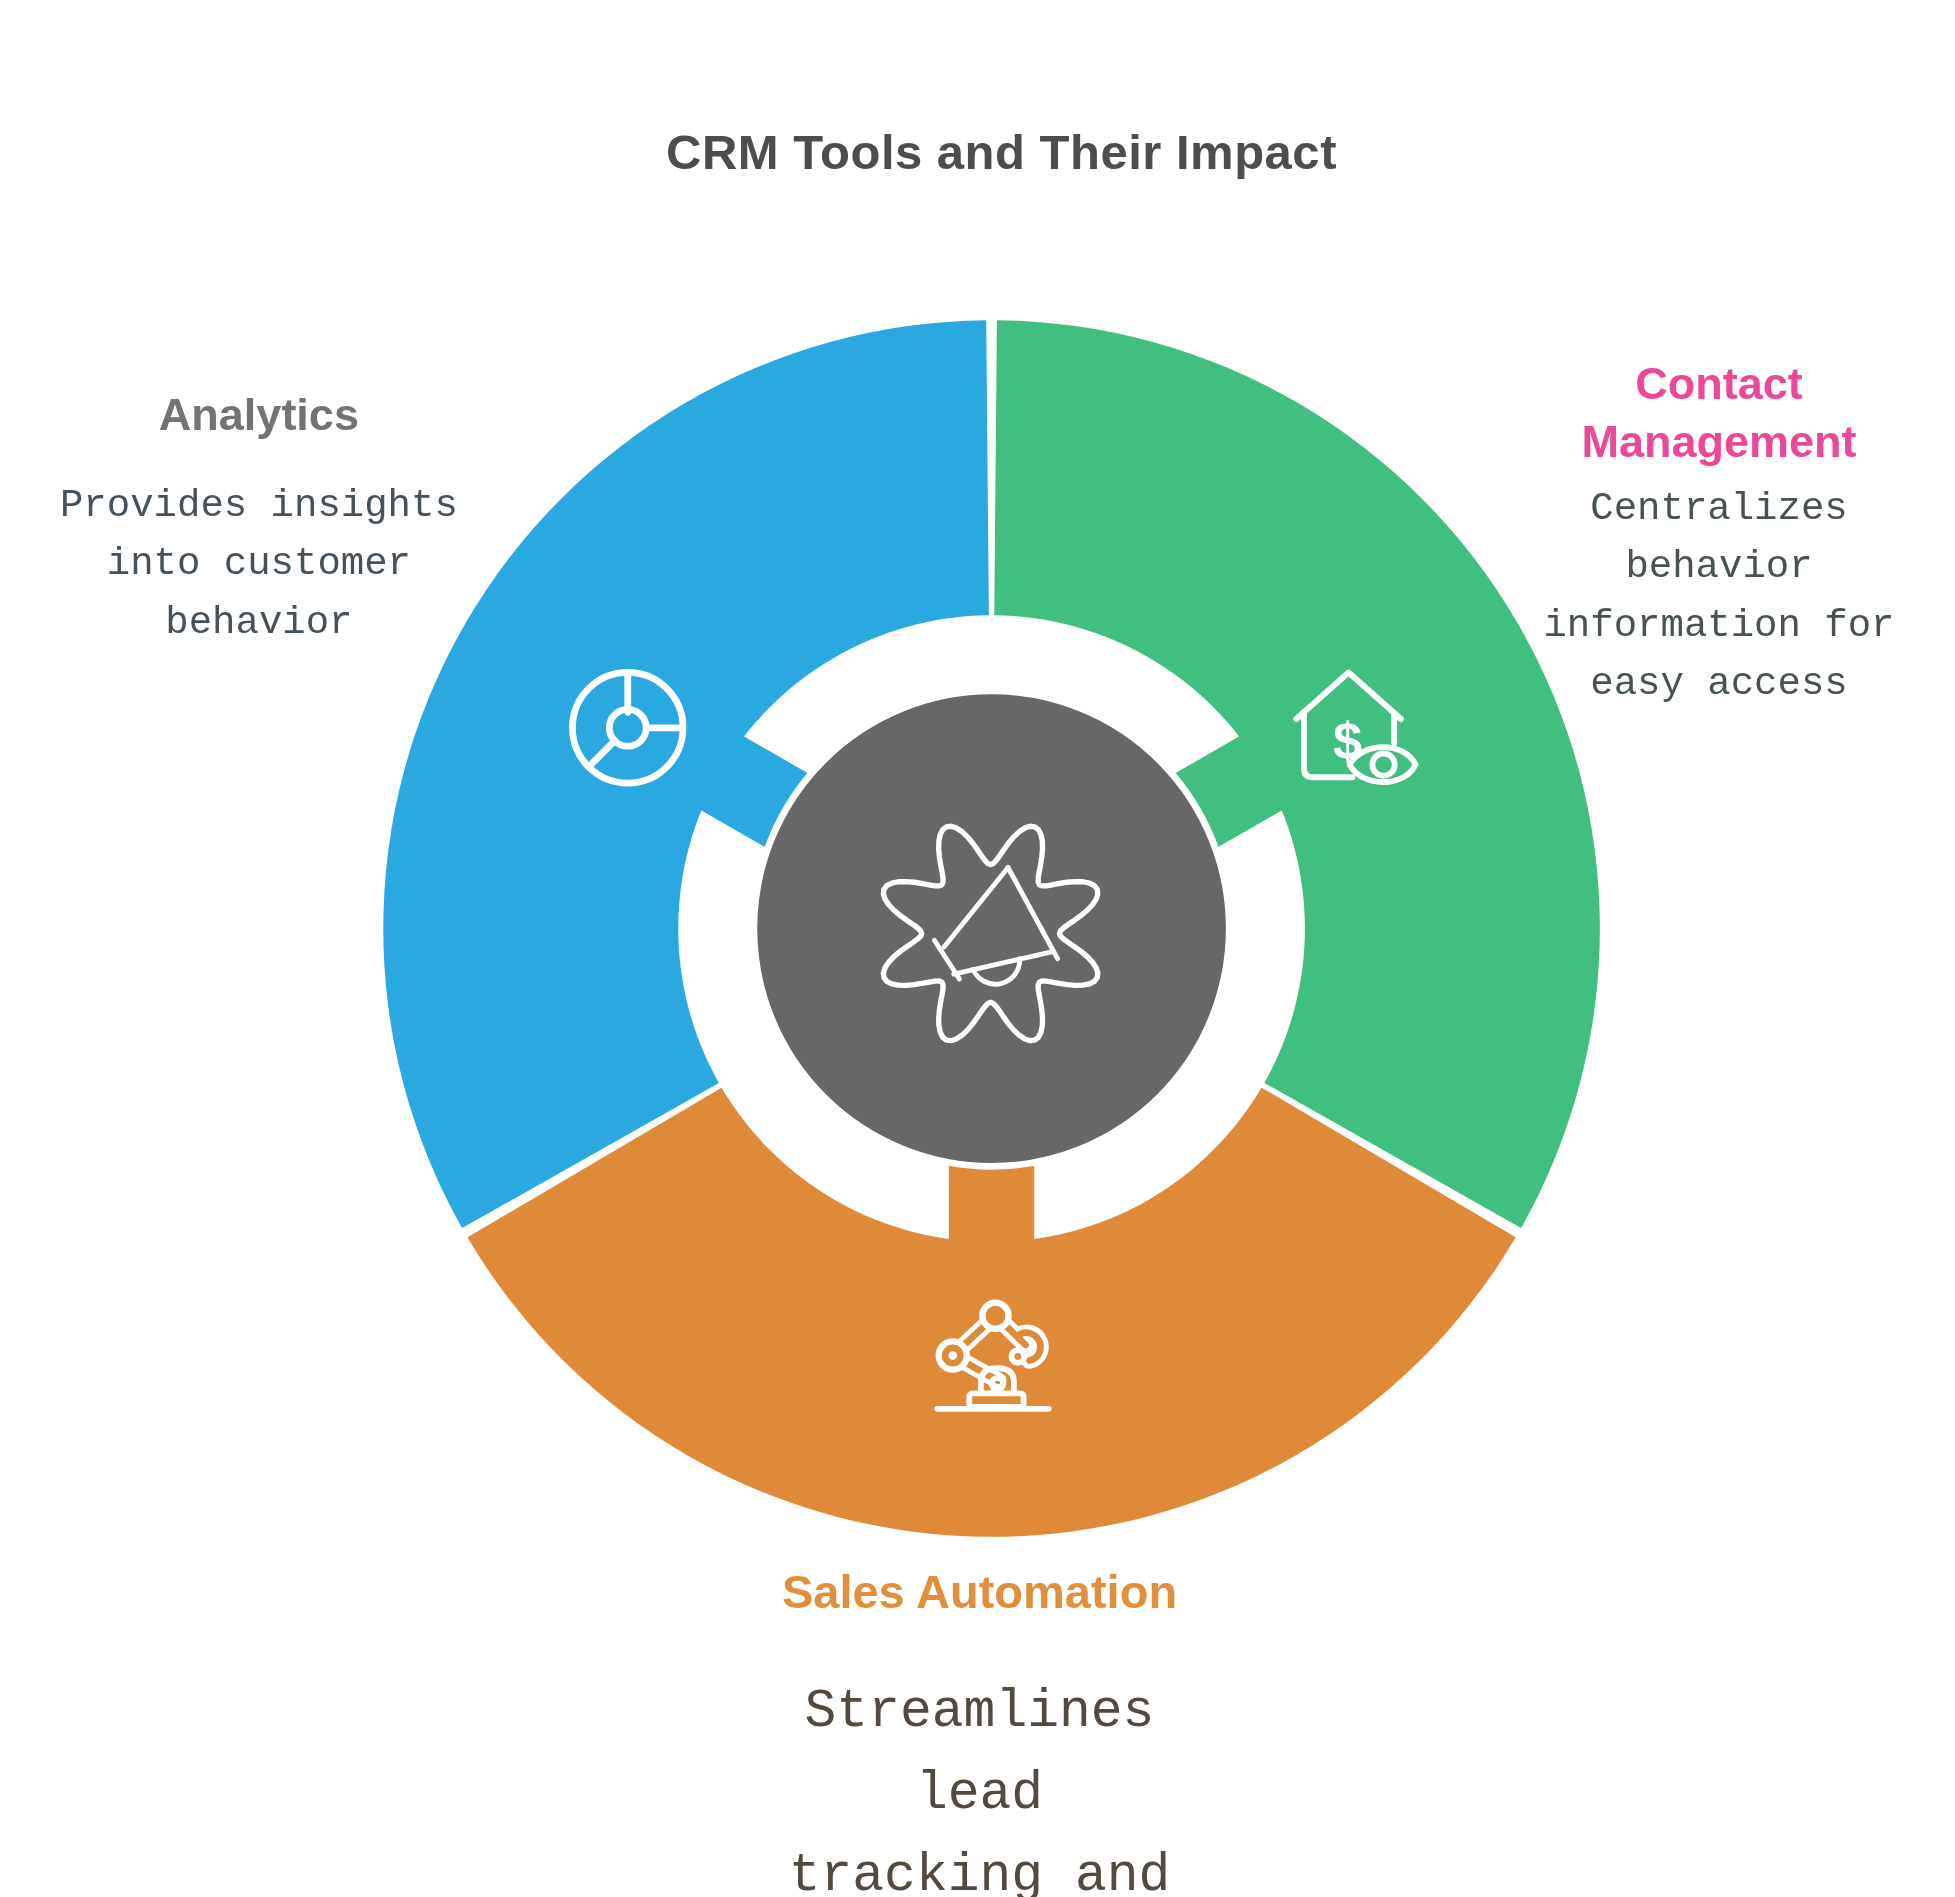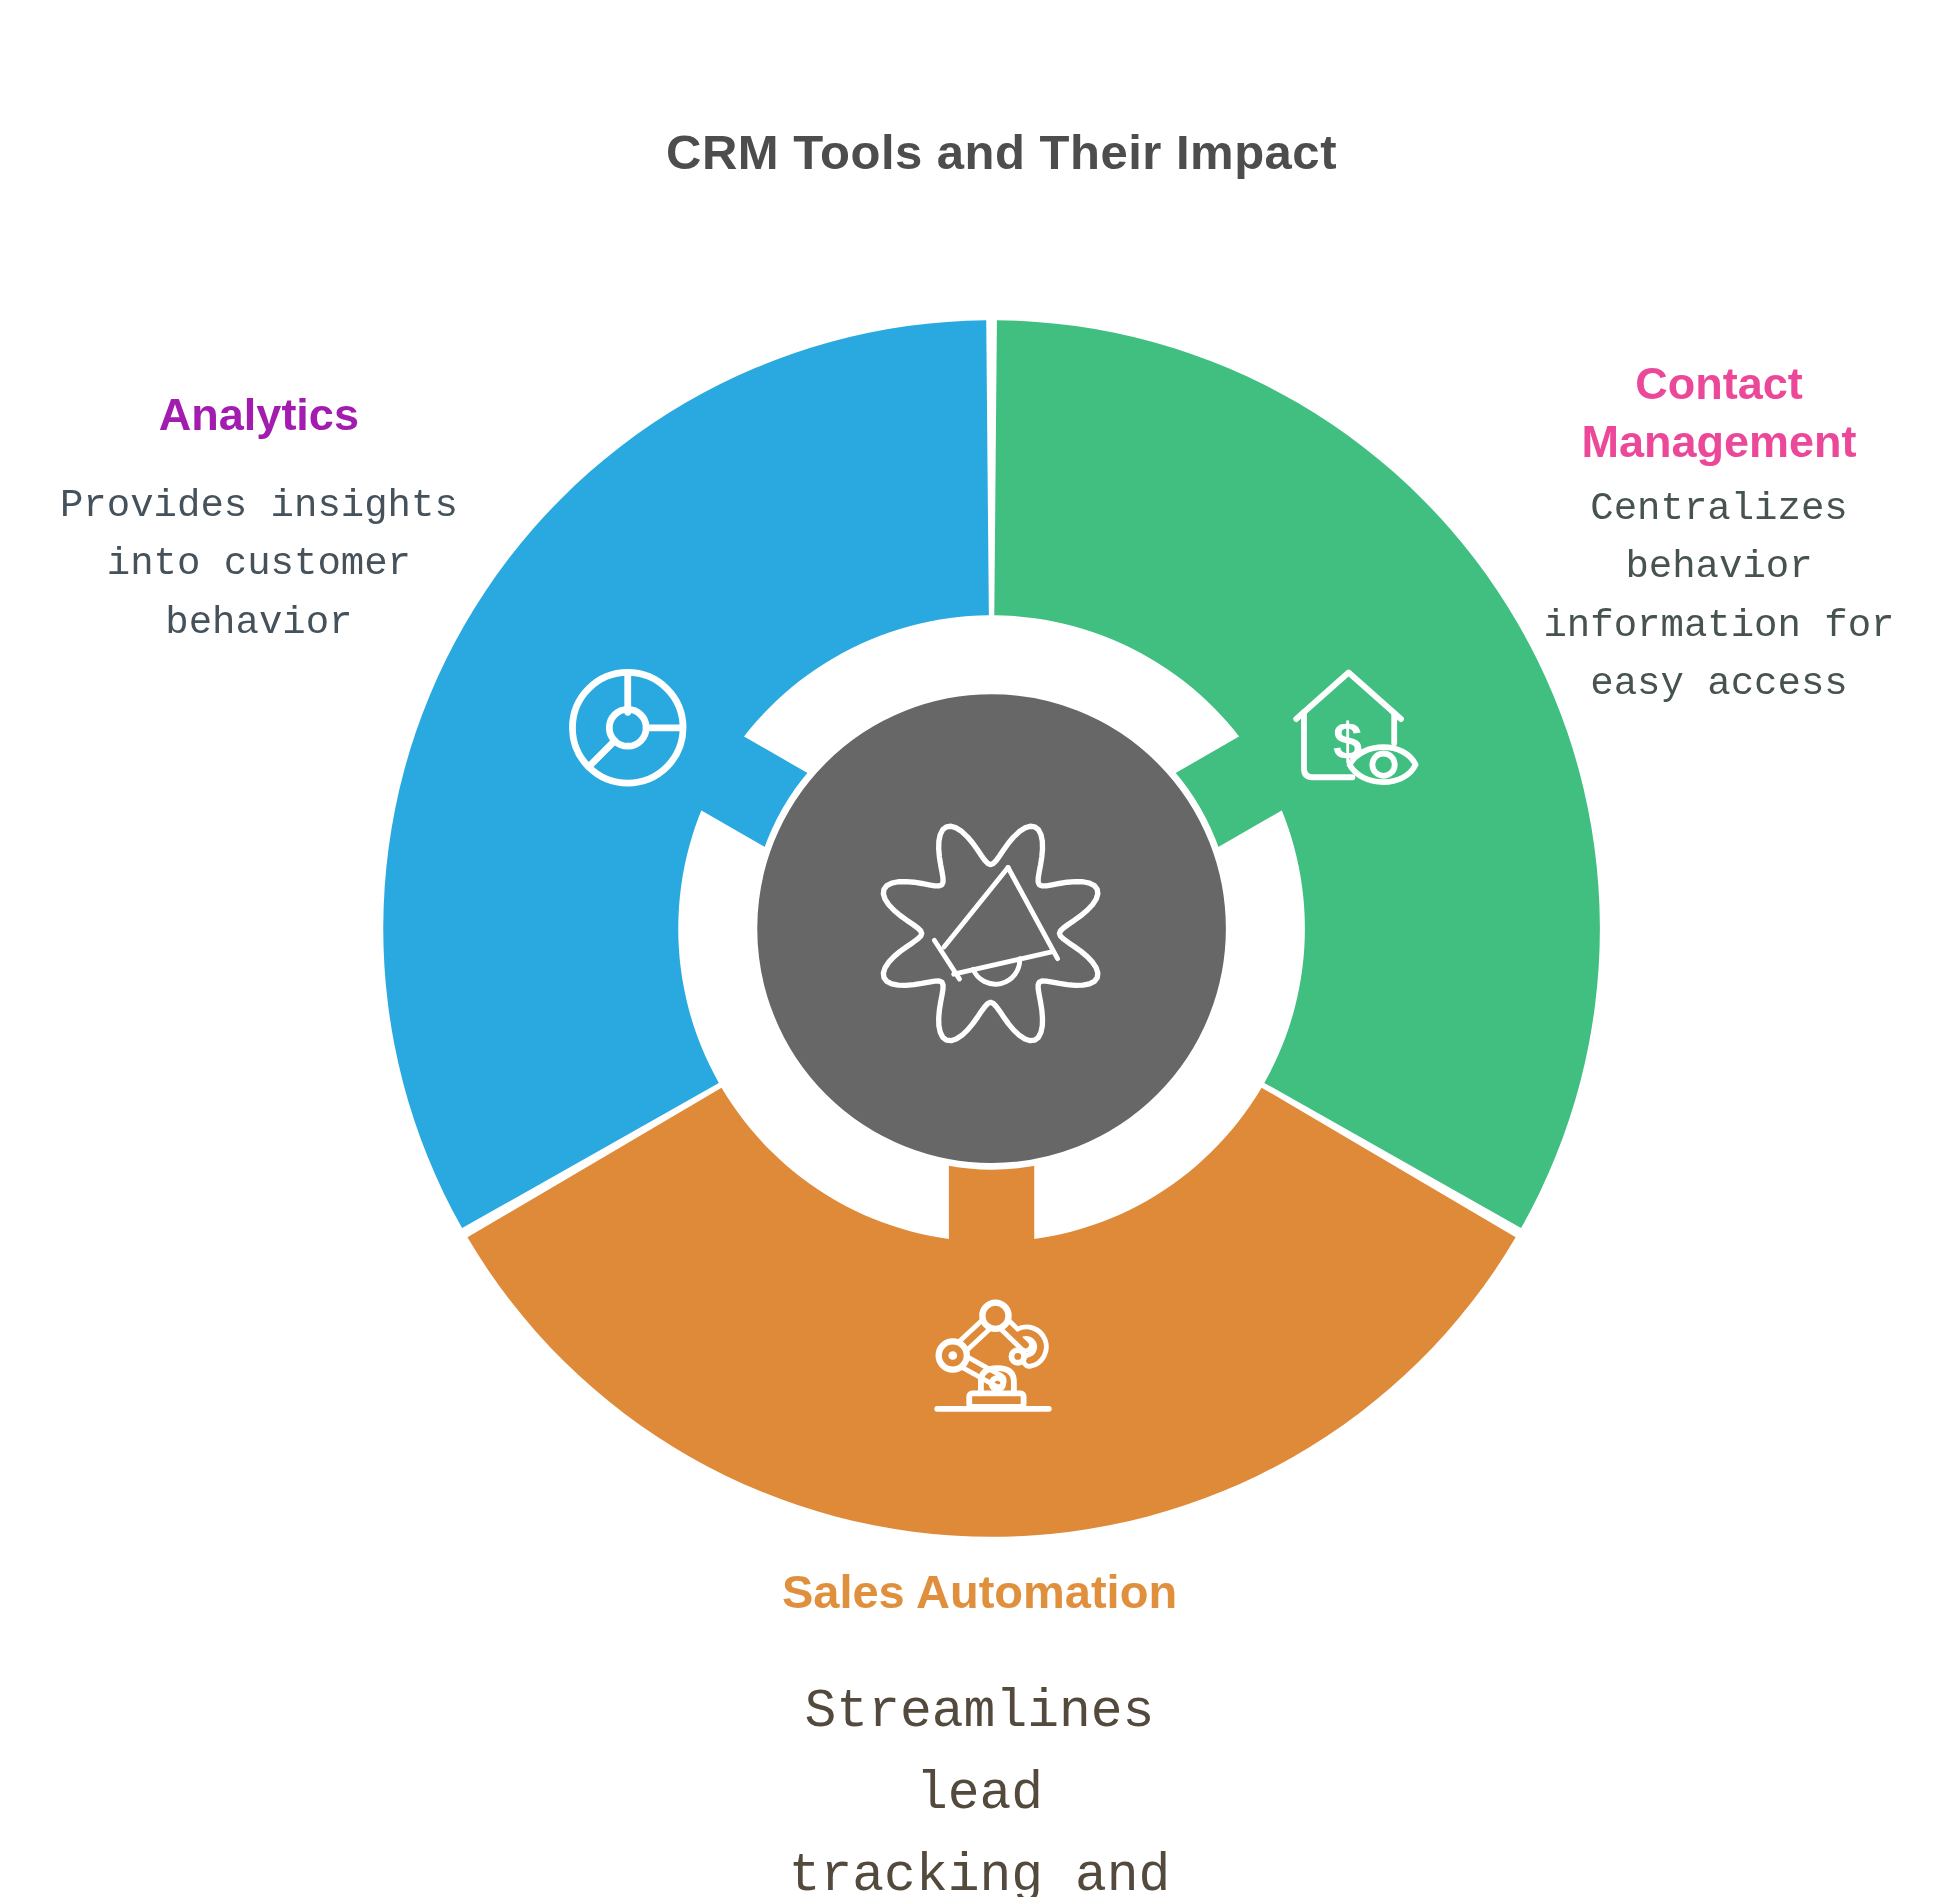--- a/index.html
+++ b/index.html
@@ -111,21 +111,21 @@
         <circle cx="1049" cy="1398" r="6.5"></circle>
         <path d="M 1011 1436 L 1011 1424 Q 1011 1410 1028 1410 Q 1045 1410 1045 1424 L 1045 1436"></path>
         <circle cx="1028" cy="1426" r="6"></circle>
         <rect x="999" y="1436" width="56" height="14" rx="3"></rect>
         <path d="M 966 1452 L 1081 1452"></path>
       </g>
     </g>
   </svg>
 
   <div class="block block-analytics">
-    <div class="heading" style="color: #a21caf;">Analytics</div>
+    <div class="heading" style="color: #737373;">Analytics</div>
     <div class="desc" style="color: rgb(69, 82, 91);">Provides insights
 into customer
 behavior</div>
   </div>
 
   <div class="block block-contact">
     <div class="heading" style="color: #ec4899; text-align: center;">Contact
 Management</div>
     <div class="desc" style="color: rgb(70, 83, 79);">Centralizes
 behavior

